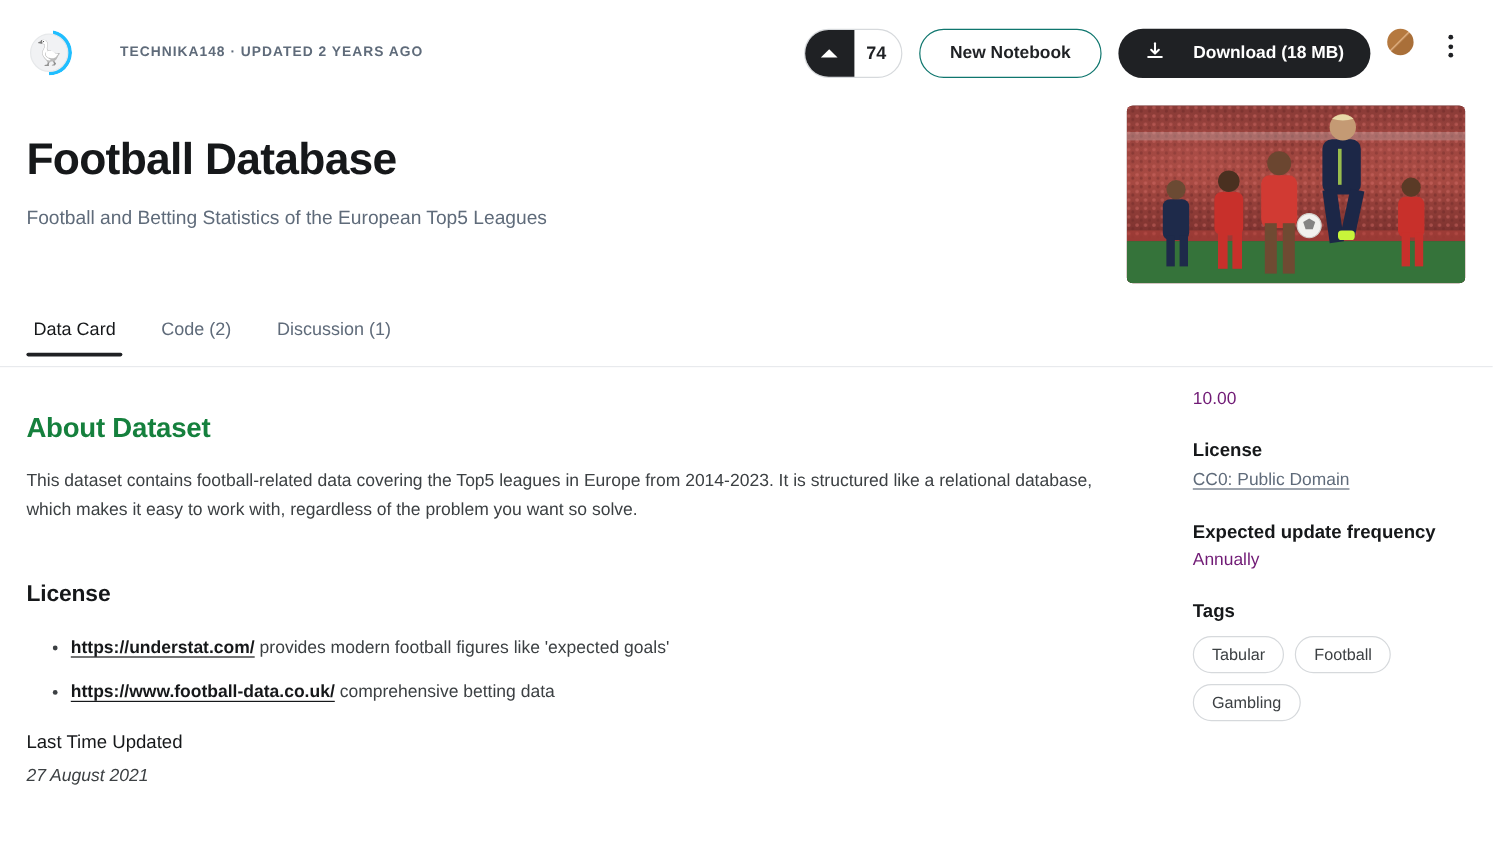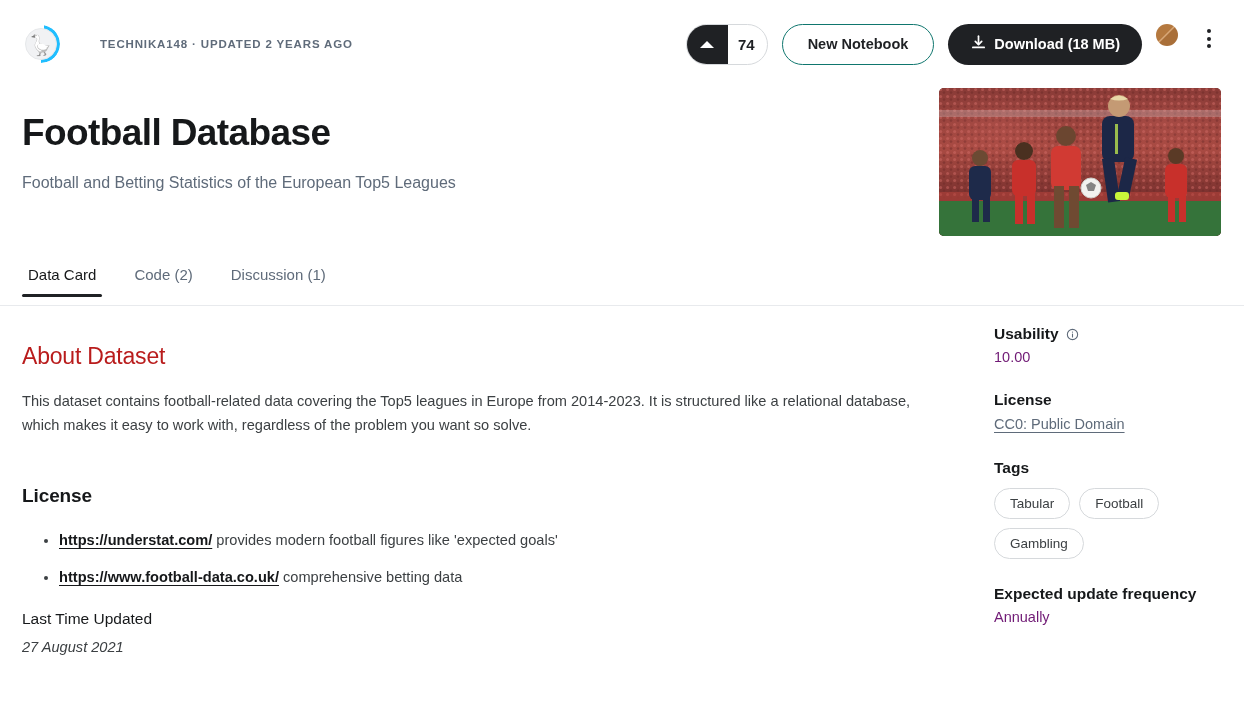--- a/index.html
+++ b/index.html
@@ -140,21 +140,21 @@
     padding: 0 22px;
     border-radius: 999px;
     border: none;
     background: #1f2124;
     color: #fff;
     font-family: "Liberation Sans", sans-serif;
     font-size: 14.5px;
     font-weight: 700;
     display: flex;
     align-items: center;
-    gap: 7px;
+    gap: 23px;
     cursor: pointer;
     white-space: nowrap;
   }
   .dl-icon { display: block; }
 
   .medal {
     width: 22px; height: 22px;
     border-radius: 50%;
     background: linear-gradient(135deg, #b5793f 0%, #b5793f 44%, #e0b183 47%, #a96f39 52%, #a96f39 100%);
     cursor: pointer;
@@ -251,22 +251,22 @@
 
   
   .main {
     position: absolute;
     left: 22px;
     top: 325px;
     width: 930px;
   }
   .h-about {
     font-size: 23px;
-    font-weight: 400;
-    color: #b91c1c;
+    font-weight: 700;
+    color: #15803d;
     margin: 18px 0 0 0;
     letter-spacing: -0.2px;
   }
   .h-sec {
     font-size: 19px;
     font-weight: 700;
     color: #16181a;
     margin: 48px 0 0 0;
     letter-spacing: -0.1px;
   }
@@ -503,51 +503,41 @@
     </li>
   </ul>
 
   <h4 class="h-small">Last Time Updated</h4>
   <p class="italic-note">27 August 2021</p>
 </div>
 
 <div class="sidebar">
 
   <div class="side-block">
-    <div class="side-head">
-      <span>Usability</span>
-      <span class="info-icon">
-        <svg width="13" height="13" viewBox="0 0 24 24" fill="none" stroke="#5f6b7a" stroke-width="2">
-          <circle cx="12" cy="12" r="9.5"></circle>
-          <line x1="12" y1="11" x2="12" y2="16.5" stroke-linecap="round"></line>
-          <circle cx="12" cy="7.6" r="1.2" fill="#5f6b7a" stroke="none"></circle>
-        </svg>
-      </span>
-    </div>
     <div class="side-val">10.00</div>
   </div>
 
   <div class="side-block">
     <div class="side-head">
       <span>License</span>
     </div>
     <span class="side-link">CC0: Public Domain</span>
+  </div>
+
+  <div class="side-block">
+    <div class="side-head">
+      <span>Expected update frequency</span>
+    </div>
+    <div class="side-val">Annually</div>
   </div>
 
   <div class="side-block">
     <div class="side-head">
       <span>Tags</span>
     </div>
     <div class="tags-wrap">
       <span class="tag-chip">Tabular</span>
       <span class="tag-chip">Football</span>
       <span class="tag-chip">Gambling</span>
     </div>
   </div>
 
-  <div class="side-block">
-    <div class="side-head">
-      <span>Expected update frequency</span>
-    </div>
-    <div class="side-val">Annually</div>
-  </div>
-
 </div>
 
 </body></html>

